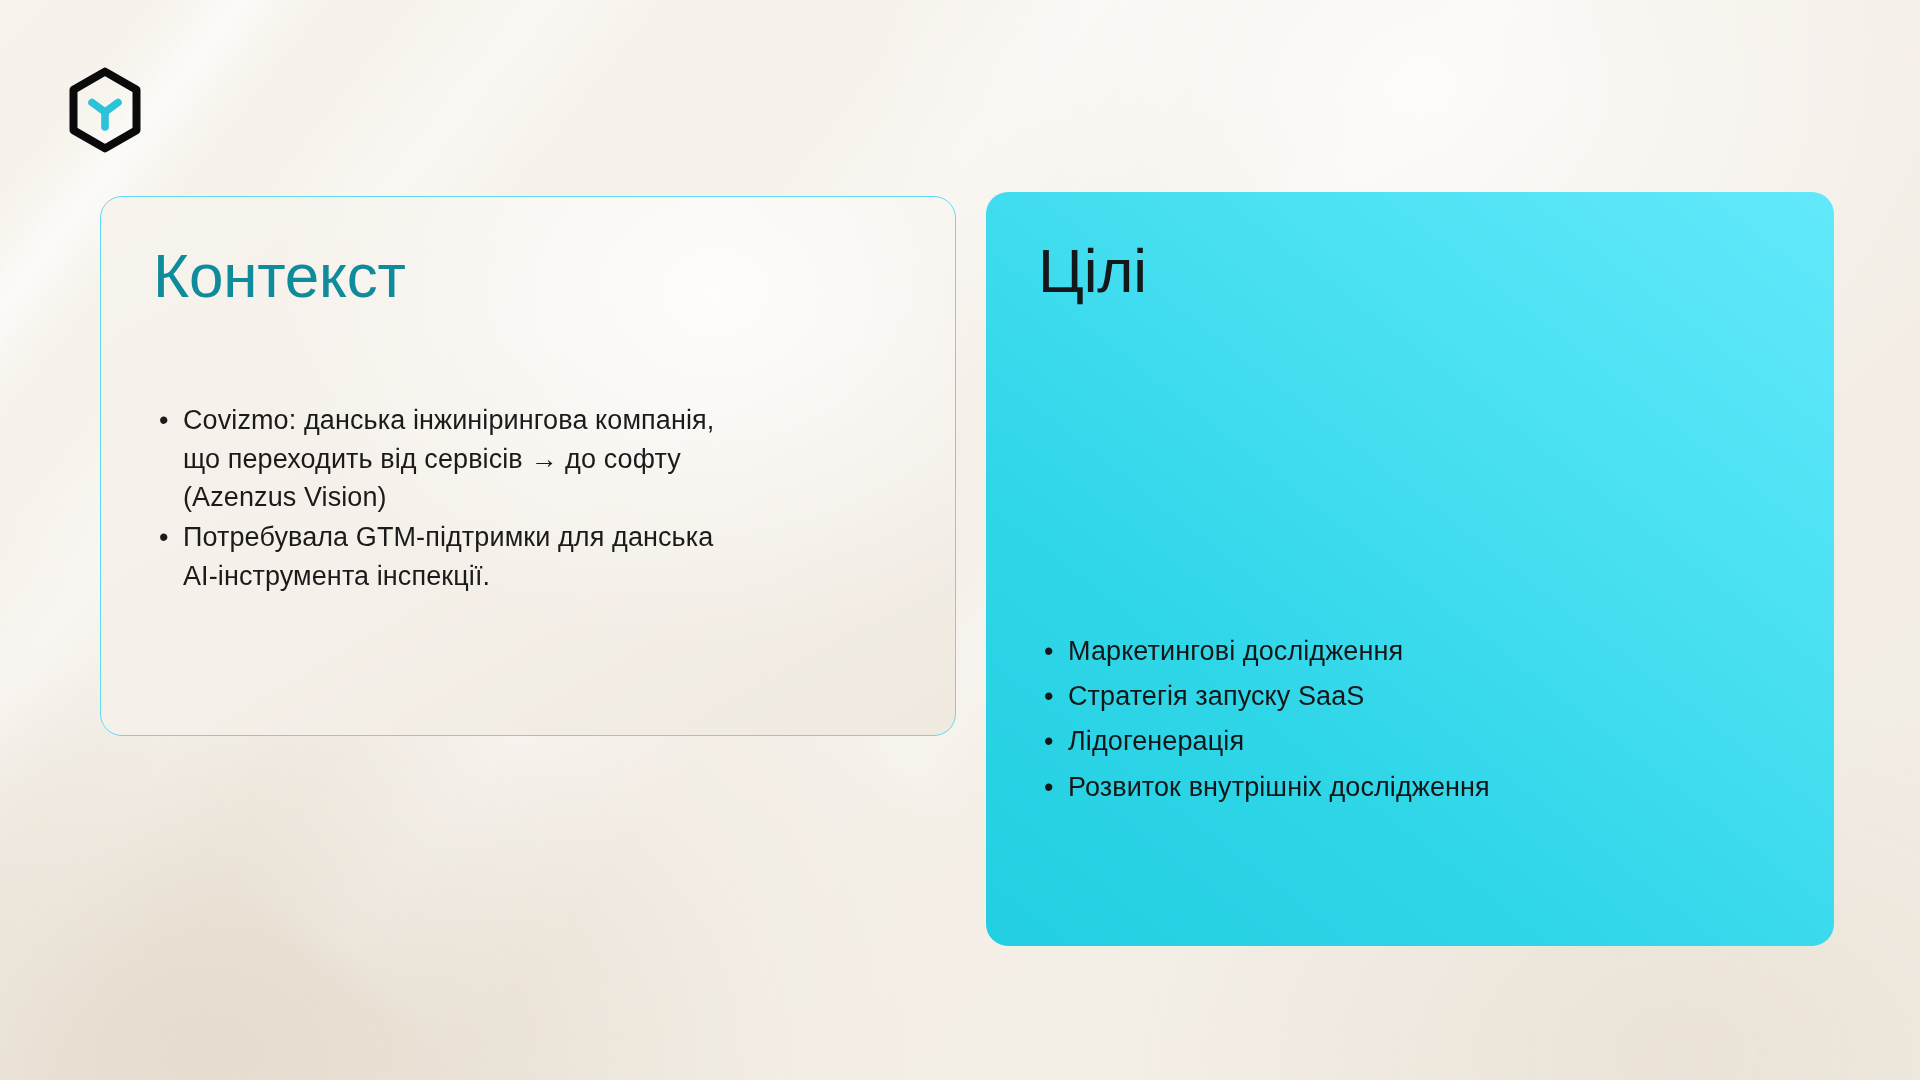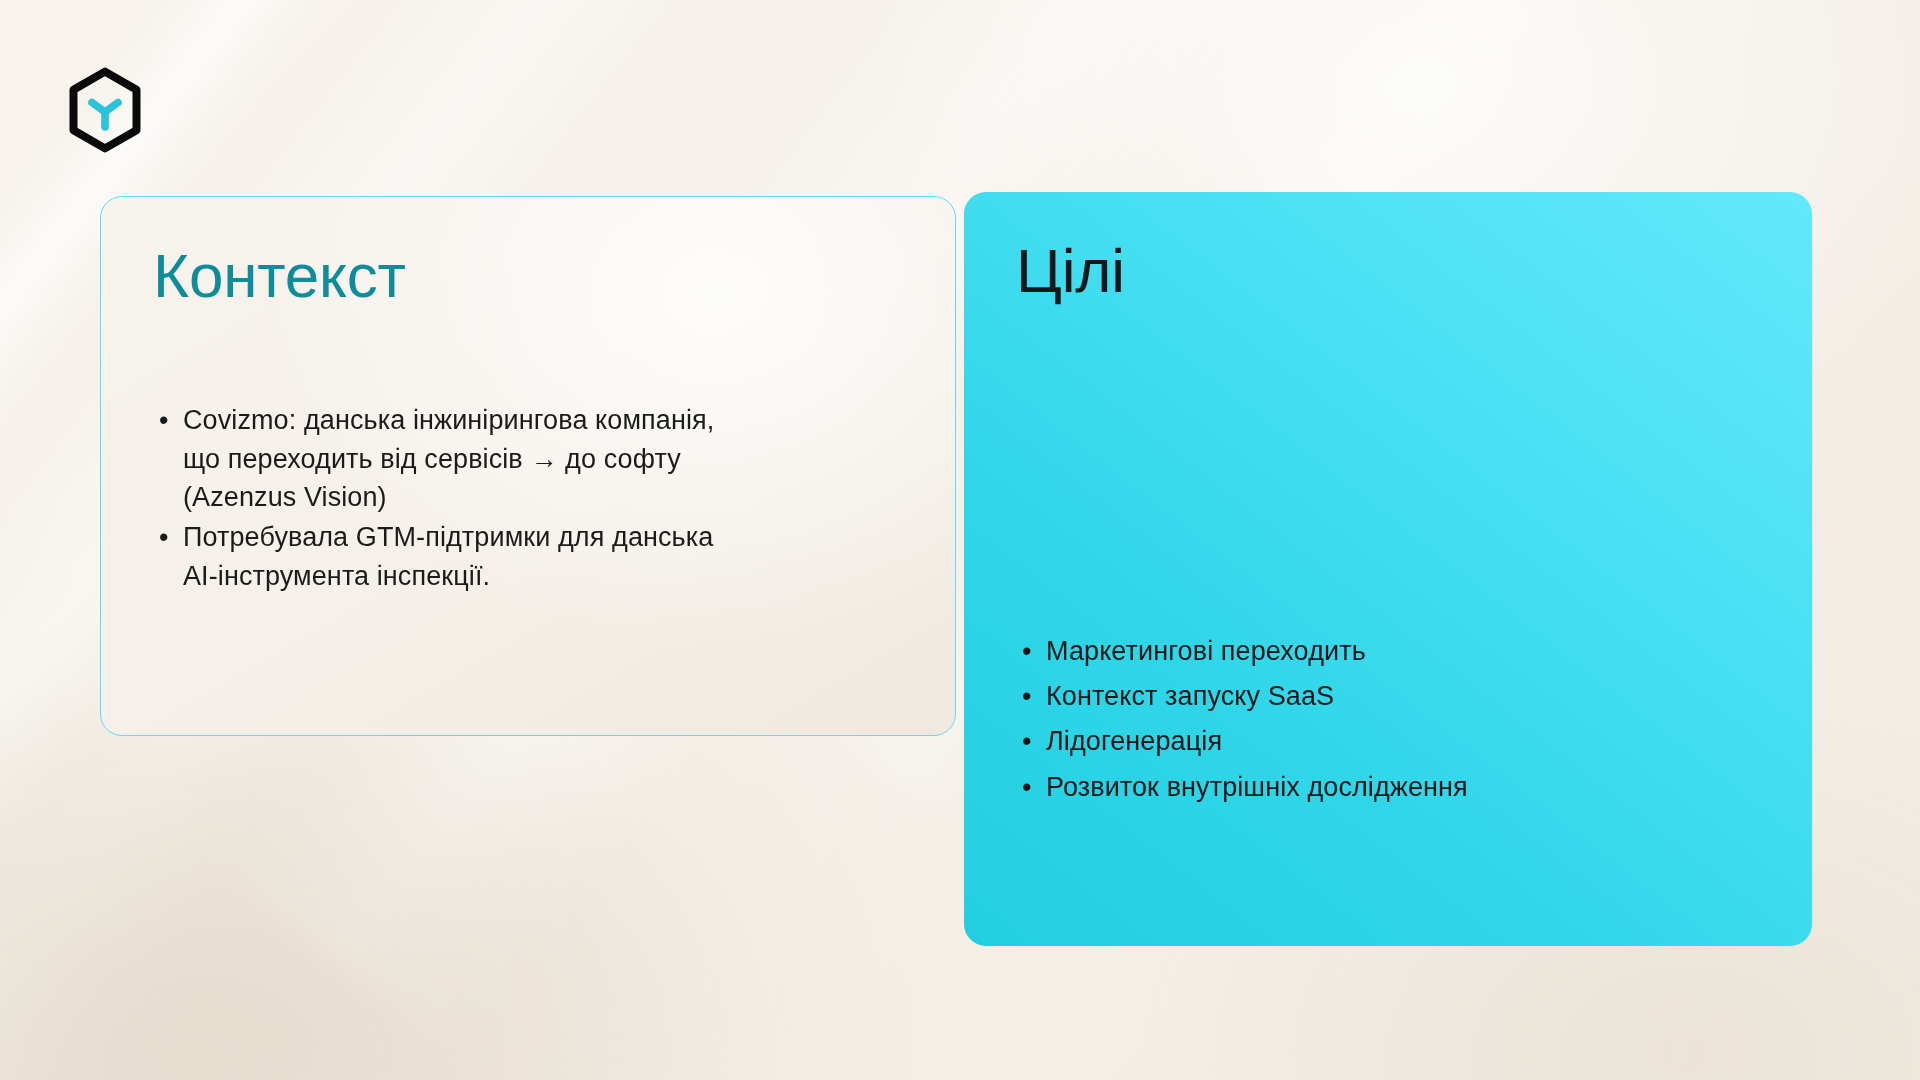--- a/index.html
+++ b/index.html
@@ -62,21 +62,21 @@
   .card-context{
     left:100px; top:196px;
     width:856px; height:540px;
     background:
       radial-gradient(ellipse 700px 560px at 72% 18%, rgba(255,255,255,0.85) 0%, rgba(255,255,255,0) 64%),
       linear-gradient(150deg,#f7f3ed 0%,#f5f0e9 52%,#efe9df 100%);
     border:1.6px solid #5fdcf2;
     gap:46px;
   }
   .card-goals{
-    left:964px; top:192px;
+    left:986px; top:192px;
     width:848px; height:754px;
     background:linear-gradient(38deg,#22cfe0 0%,#2fd6e8 32%,#4ae0f3 66%,#62e9fb 100%);
     border:none;
   }
 
   .card-title{
     font-size:62px;
     font-weight:400;
     letter-spacing:-0.2px;
     line-height:1.05;
@@ -150,25 +150,25 @@
 AI-інструмента інспекції.</span>
     </li>
   </ul>
 </section>
 
 <section class="card card-goals">
   <h2 class="card-title title-goals">Цілі</h2>
   <ul class="bullets bullets-goals">
     <li>
       <span class="bul">•</span>
-      <span class="btxt">Маркетингові переходить</span>
+      <span class="btxt">Маркетингові дослідження</span>
     </li>
     <li>
       <span class="bul">•</span>
-      <span class="btxt">Контекст запуску SaaS</span>
+      <span class="btxt">Стратегія запуску SaaS</span>
     </li>
     <li>
       <span class="bul">•</span>
       <span class="btxt">Лідогенерація</span>
     </li>
     <li>
       <span class="bul">•</span>
       <span class="btxt">Розвиток внутрішніх дослідження</span>
     </li>
   </ul>

